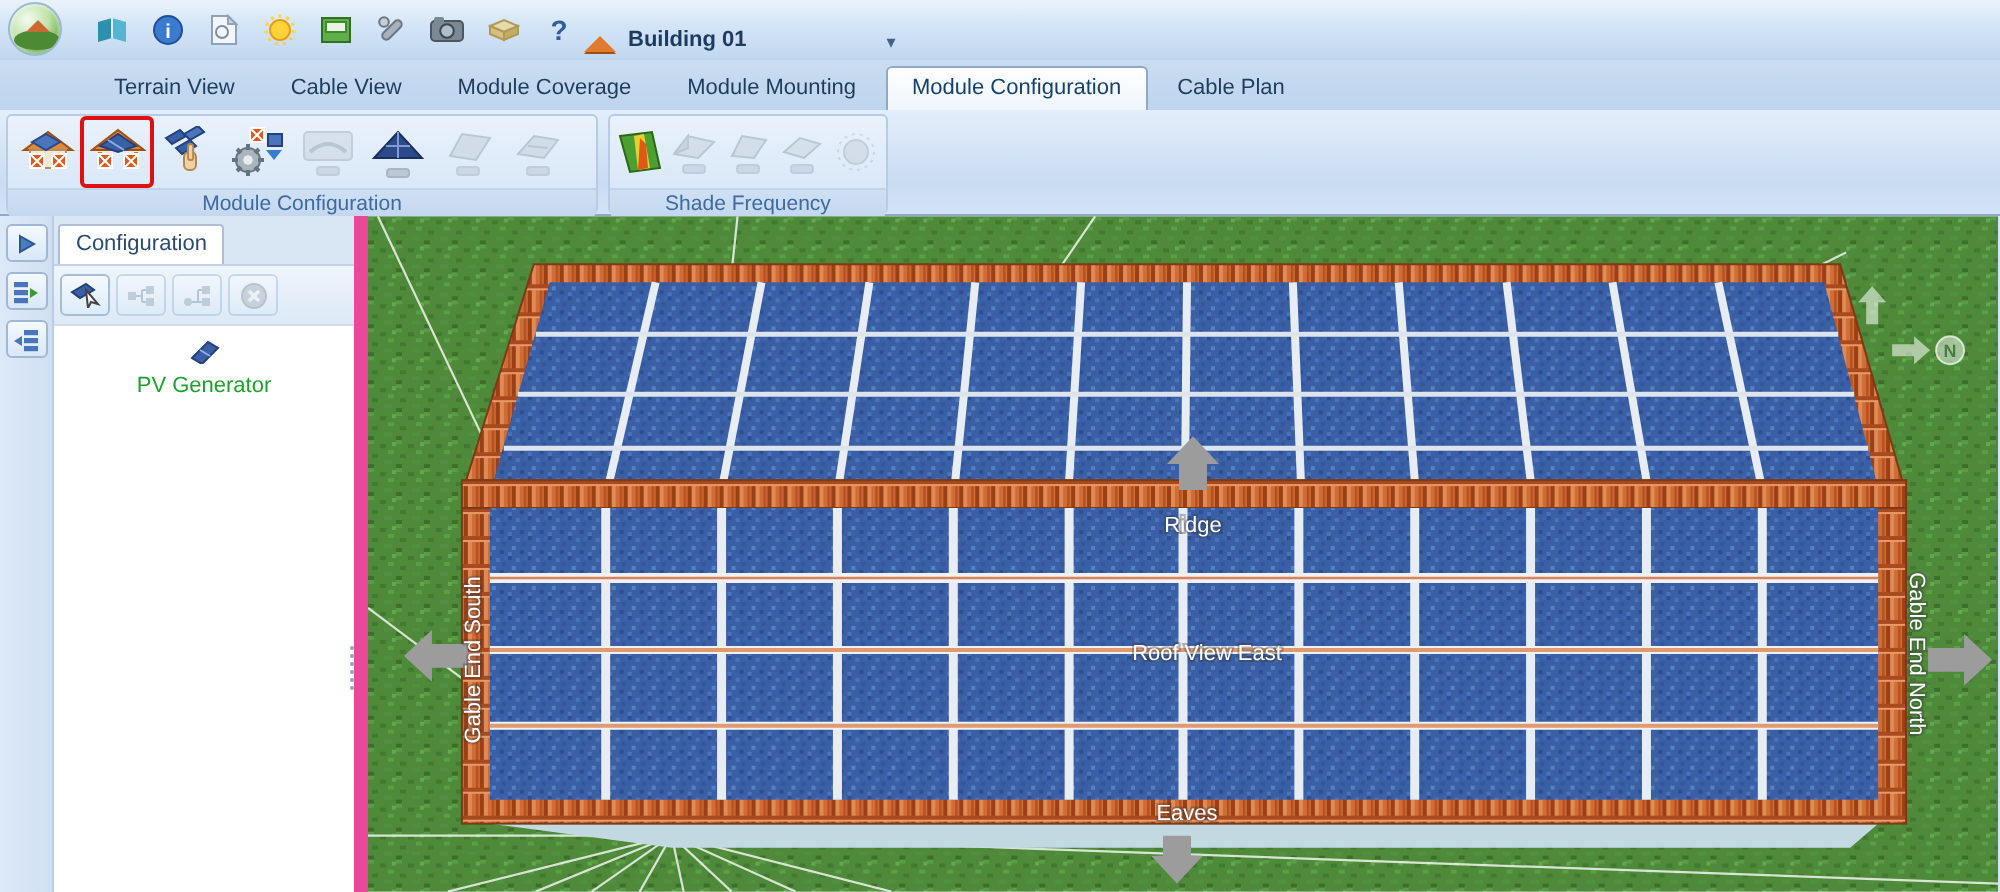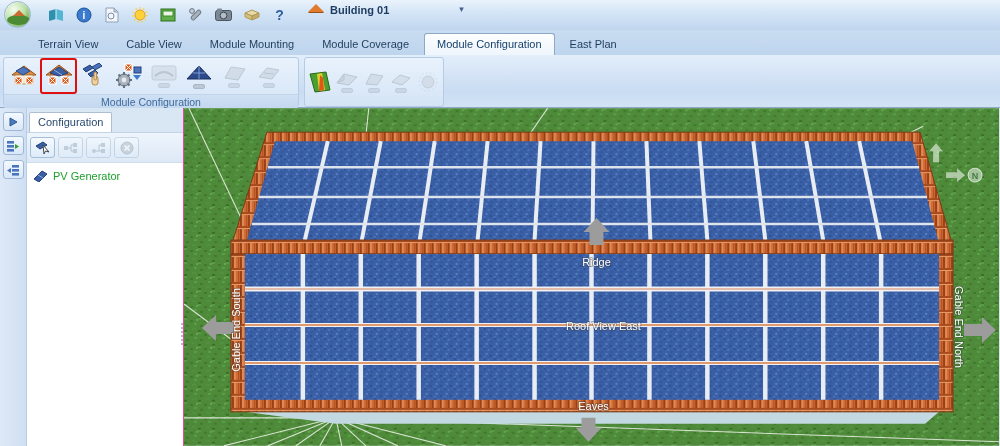--- a/index.html
+++ b/index.html
@@ -8,54 +8,54 @@
 
   .window { width:1000px; height:446px; display:flex; flex-direction:column; }
 
   
   .titlebar { height:30px; background:linear-gradient(#eaf3fc,#d3e4f6 45%,#c2d8f0); display:flex; align-items:center; position:relative; border-bottom:1px solid #c0d4ea; flex:0 0 30px;}
   .orb { width:27px; height:27px; border-radius:50%; margin-left:4px; background:radial-gradient(circle at 35% 30%, #f4fbf0, #bfe2a8 45%, #6fae4e 75%, #4c8a33); border:1px solid #9ab8d8; box-shadow:inset 0 0 2px #fff; position:relative; overflow:hidden; }
   .orb .hill { position:absolute; bottom:2px; left:2px; width:23px; height:10px; border-radius:50%; background:#4d8a34; }
   .orb .roof { position:absolute; top:8px; left:8px; width:0; height:0; border-left:6px solid transparent; border-right:6px solid transparent; border-bottom:6px solid #c96a32; }
   .qat { display:flex; align-items:center; gap:11px; margin-left:16px; }
   .qat .qbtn { width:17px; height:17px; display:flex; align-items:center; justify-content:center; }
-  .bsel { position:absolute; left:300px; top:4px; height:22px; display:flex; align-items:flex-start; gap:6px; padding:0 8px; border-radius:3px; }
+  .bsel { position:absolute; left:284px; top:4px; height:22px; display:flex; align-items:flex-end; gap:6px; padding:0 8px; border-radius:3px; }
   .bsel .roofico { width:0; height:0; border-left:8px solid transparent; border-right:8px solid transparent; border-bottom:8px solid #e07b2e; filter:drop-shadow(0 1px 0 #9a4f15); }
   .bsel .lbl { font-weight:bold; color:#1d3a5f; }
   .bsel .caret { margin-left:64px; color:#44618a; font-size:9px; }
 
   
-  .tabstrip { height:25px; background:linear-gradient(#c9dcf1,#bed5ee); display:flex; align-items:flex-end; padding-left:25px; flex:0 0 25px; }
+  .tabstrip { height:25px; background:linear-gradient(#c9dcf1,#bed5ee); display:flex; align-items:flex-end; padding-left:44px; flex:0 0 25px; }
   .rtab { padding:4px 12px 5px; margin-right:2px; color:#1e3c5c; border:1px solid transparent; border-bottom:none; border-radius:3px 3px 0 0; cursor:default; }
   .rtab.active { background:linear-gradient(#fdfeff,#eef5fc); border-color:#8ea8c6; color:#15406b; }
 
   
   .ribbon { height:53px; background:linear-gradient(#e3eefb,#c9dcf2 70%,#d3e3f5); border-bottom:1px solid #8fa8c8; display:flex; align-items:stretch; padding:2px 0 0 3px; flex:0 0 53px; }
   .rgroup { border:1px solid #b6cbe4; border-radius:3px; margin-right:5px; background:linear-gradient(#e9f2fc,#d4e4f6); display:flex; flex-direction:column; }
   .rbtns { flex:1; display:flex; align-items:center; padding:1px 2px; }
   .rbtn { width:35px; height:34px; display:flex; flex-direction:column; align-items:center; justify-content:center; border-radius:2px; position:relative; }
   .rbtn.sel { outline:2px solid #e01010; outline-offset:-1px; }
   .rbtn.disabled { opacity:.55; }
   .pill { width:12px; height:5px; border-radius:2px; background:#bcc8d6; border:1px solid #a8b6c6; margin-top:2px; }
   .rlabel { height:15px; text-align:center; font-size:10.5px; color:#3e6a9e; background:linear-gradient(#cfe0f3,#c2d7ef); border-top:1px solid #c2d4ea; border-radius:0 0 3px 3px; line-height:14px; }
 
   
   .main { flex:1; display:flex; background:#d6e4f4; min-height:0; }
   .lstrip { width:27px; background:linear-gradient(90deg,#dde9f7,#cfdff2); border-right:1px solid #b9cde6; display:flex; flex-direction:column; align-items:center; padding-top:4px; gap:5px; flex:0 0 27px; }
   .sbtn { width:21px; height:19px; background:linear-gradient(#f4f9ff,#d9e7f7); border:1px solid #9fb8d6; border-radius:3px; display:flex; align-items:center; justify-content:center; }
 
-  .panel { width:157px; background:#fff; border-right:1px solid #ec4899; display:flex; flex-direction:column; flex:0 0 157px; position:relative; }
+  .panel { width:157px; background:#fff; border-right:7px solid #ec4899; display:flex; flex-direction:column; flex:0 0 157px; position:relative; }
   .ptabs { display:flex; background:#d9e6f4; padding:4px 2px 0 2px; border-bottom:1px solid #c3d2e4; }
   .ptab { padding:3px 8px 4px; border:1px solid transparent; border-bottom:none; border-radius:2px 2px 0 0; color:#2a4a6e; }
   .ptab.active { background:#fff; border-color:#aebfd4; }
   .ptoolbar { display:flex; gap:3px; padding:4px 3px; background:linear-gradient(#eef5fc,#dde9f6); border-bottom:1px solid #d0dcea; }
   .tbtn { width:25px; height:21px; background:linear-gradient(#f6faff,#dcebfa); border:1px solid #a6bdd8; border-radius:3px; display:flex; align-items:center; justify-content:center; }
   .tbtn.disabled { opacity:.5; }
   .tree { flex:1; padding:6px 4px; }
-  .titem { display:flex; align-items:center; gap:5px; padding:1px 2px; }
+  .titem { display:flex; align-items:center; gap:5px; padding:1px 2px;flex-direction:column; }
   .titem .txt { color:#1fa02e; }
   .splitter { position:absolute; right:-1px; top:215px; width:4px; height:36px; display:flex; flex-direction:column; gap:2px; align-items:center; }
   .splitter i { width:2px; height:2px; background:#8fa4bc; border-radius:50%; }
 
   .viewport { flex:1; min-width:0; position:relative; }
   .viewport svg { display:block; }
 </style>
 </head>
 <body>
 
@@ -126,24 +126,24 @@
     <div class="bsel">
       <span class="roofico"></span>
       <span class="lbl">Building 01</span>
       <span class="caret">▾</span>
     </div>
   </div>
 
   <div class="tabstrip">
     <div class="rtab">Terrain View</div>
     <div class="rtab">Cable View</div>
+    <div class="rtab">Module Coverage</div>
     <div class="rtab">Module Mounting</div>
-    <div class="rtab">Module Coverage</div>
     <div class="rtab active">Module Configuration</div>
-    <div class="rtab">East Plan</div>
+    <div class="rtab">Cable Plan</div>
   </div>
 
   <div class="ribbon">
     <div class="rgroup" style="width:296px;">
       <div class="rbtns">
         <div class="rbtn">
           <svg width="28" height="26">
               <polygon points="2,12 14,3 26,12" fill="#e08a3e" stroke="#a05010"></polygon>
               <rect x="5" y="12" width="18" height="9" fill="#f4e8d0" stroke="#b09060"></rect>
               <polygon points="6,8 13,4 20,8 13,12" fill="#4a74bc" stroke="#2a4a86"></polygon>
@@ -260,20 +260,21 @@
             </svg>
           <div class="pill"></div>
         </div>
         <div class="rbtn disabled" style="width:27px">
           <svg width="22" height="22">
               <circle cx="11" cy="11" r="6" fill="#c8d2dc" stroke="#aab6c2"></circle>
               <circle cx="11" cy="11" r="9" fill="none" stroke="#b8c4d0" stroke-dasharray="1.5 2.5"></circle>
             </svg>
         </div>
       </div>
+      <div class="rlabel">Shade Frequency</div>
     </div>
   </div>
 
   <div class="main">
 
     <div class="lstrip">
       <div class="sbtn">
         <svg width="10" height="10">
             <polygon points="2,1 9,5 2,9" fill="#4a7cc0" stroke="#2c5690"></polygon>
           </svg>

